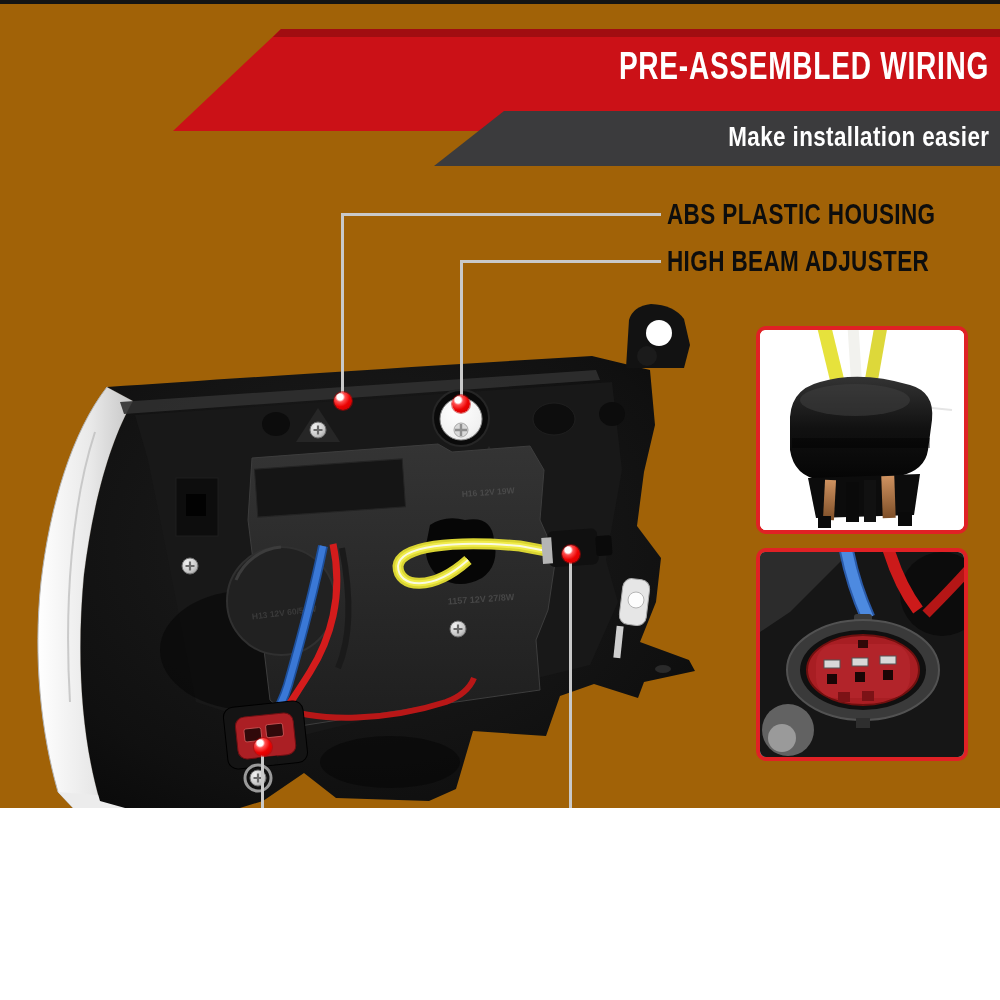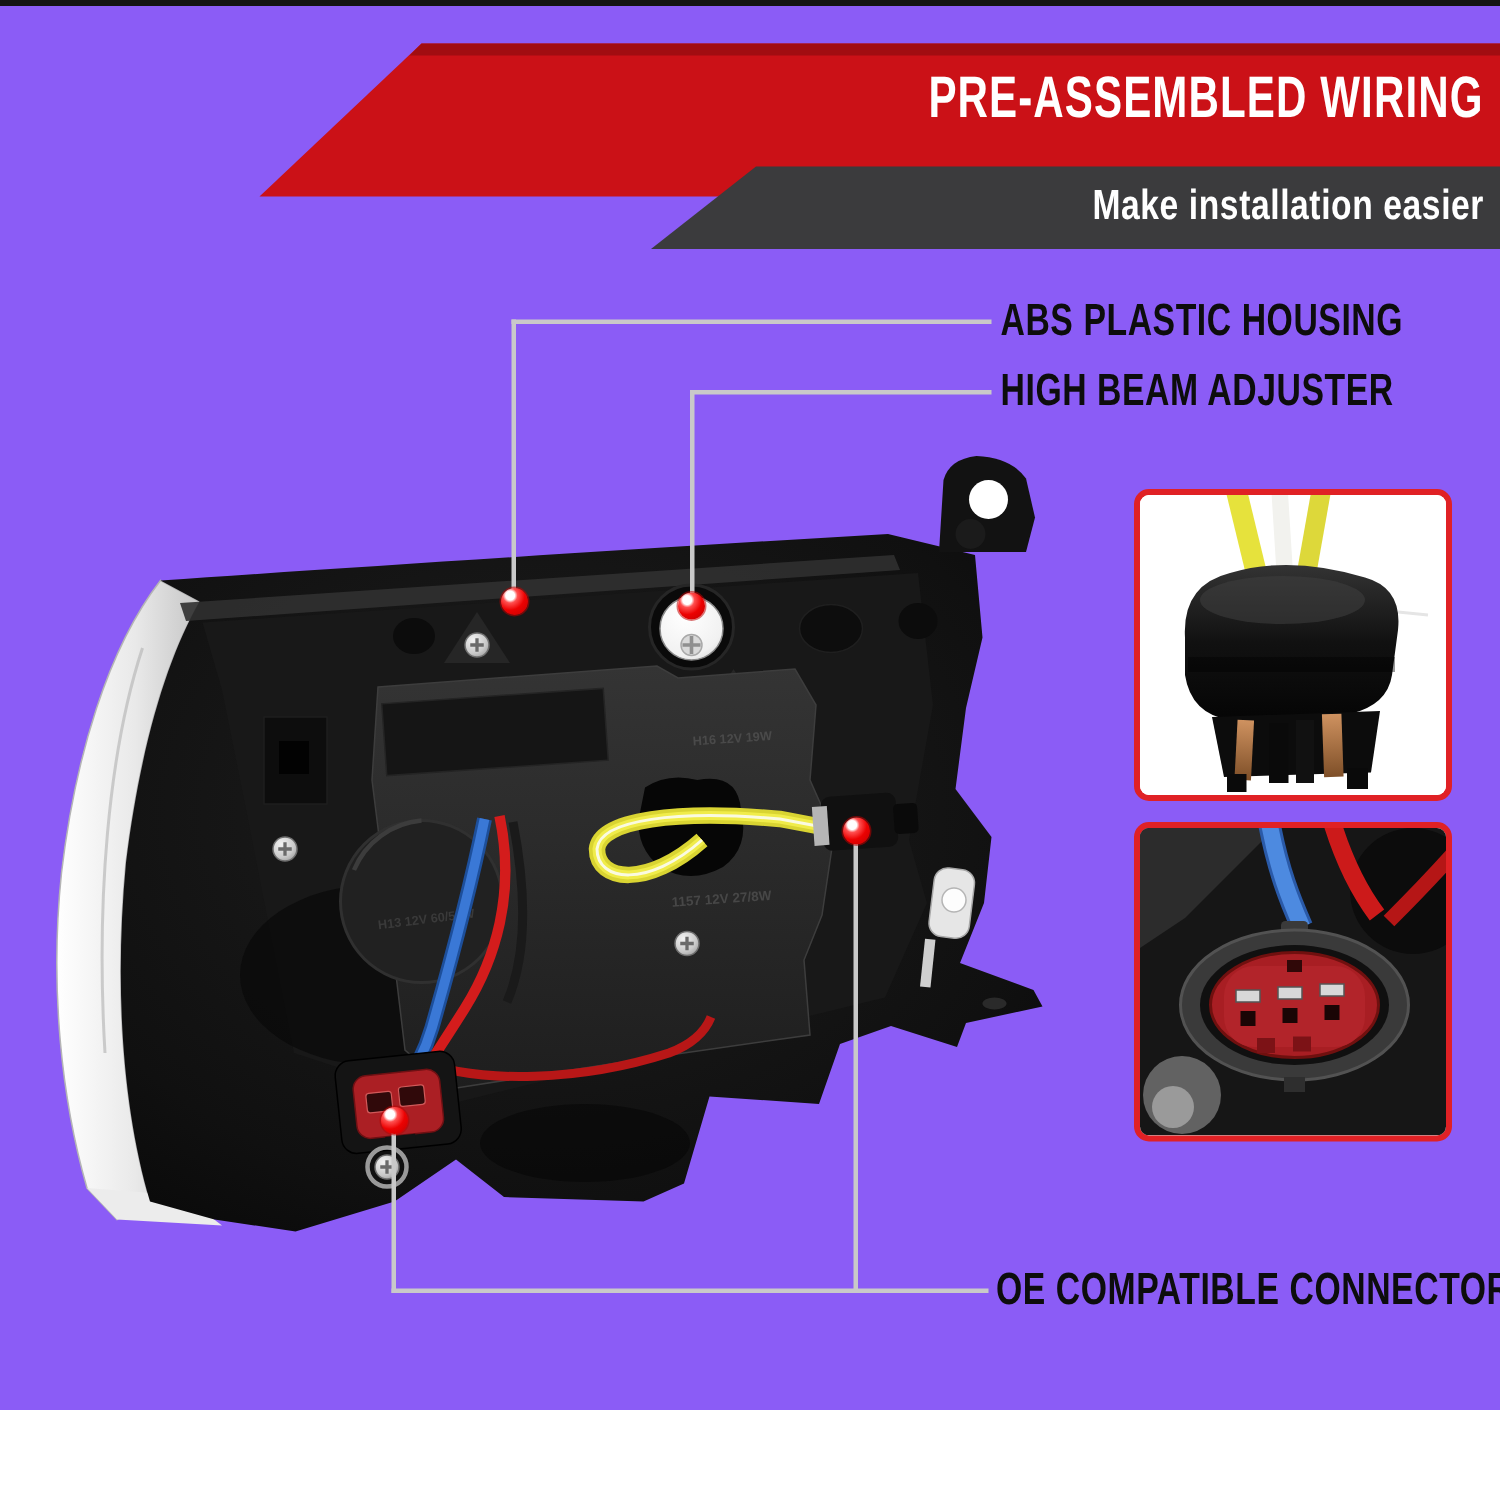--- a/index.html
+++ b/index.html
@@ -1,16 +1,16 @@
 <!DOCTYPE html>
 <html><head>
 <meta charset="utf-8">
 <style>
   html,body{margin:0;padding:0;background:#ffffff;}
-  #stage{position:relative;width:1000px;height:940px;background:#8b5cf6;overflow:hidden;
+  #stage{position:relative;width:1000px;height:808px;background:#a16207;overflow:hidden;
          font-family:"Liberation Sans",sans-serif;}
   .abs{position:absolute;}
   
   #topbar{left:0;top:0;width:1000px;height:4px;background:#141414;}
   
   .banner-title{right:11px;top:42px;height:48px;line-height:48px;color:#ffffff;
     font-size:39px;font-weight:bold;letter-spacing:1px;white-space:nowrap;
     transform:scaleX(.72);transform-origin:100% 50%;}
   .banner-sub{right:11px;top:112px;height:50px;line-height:50px;color:#ffffff;
     font-size:28px;font-weight:bold;letter-spacing:.5px;white-space:nowrap;

